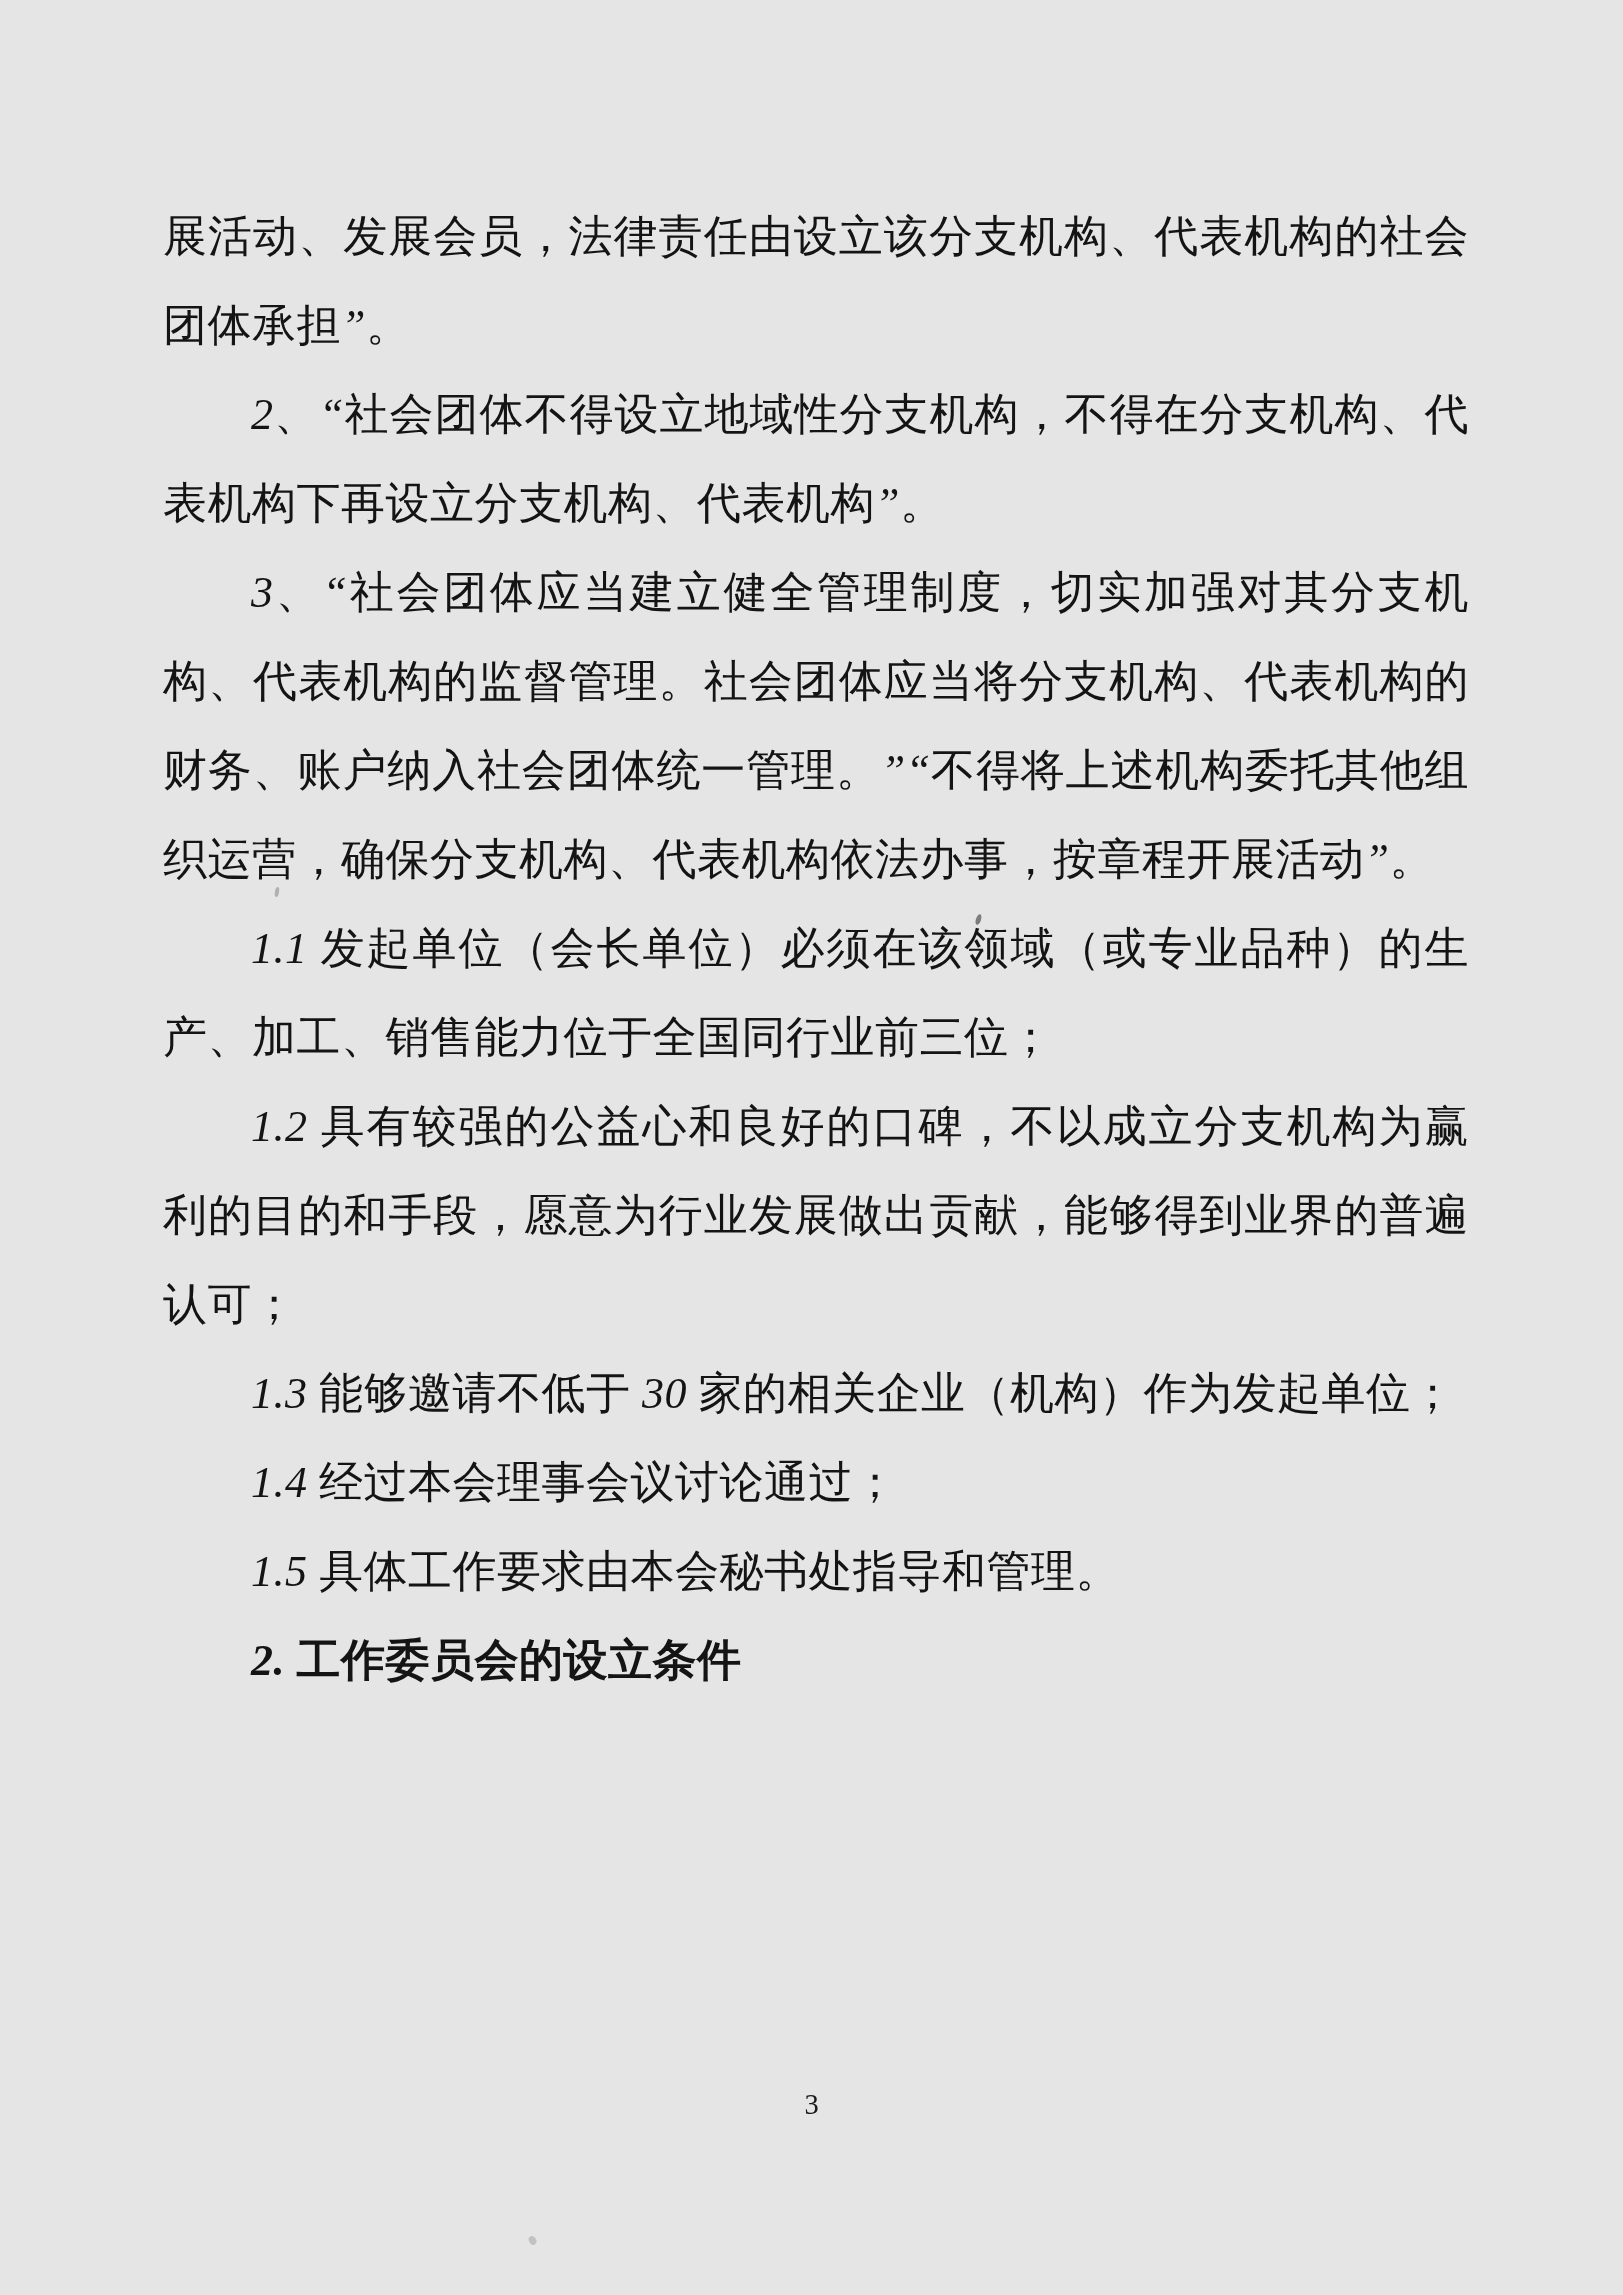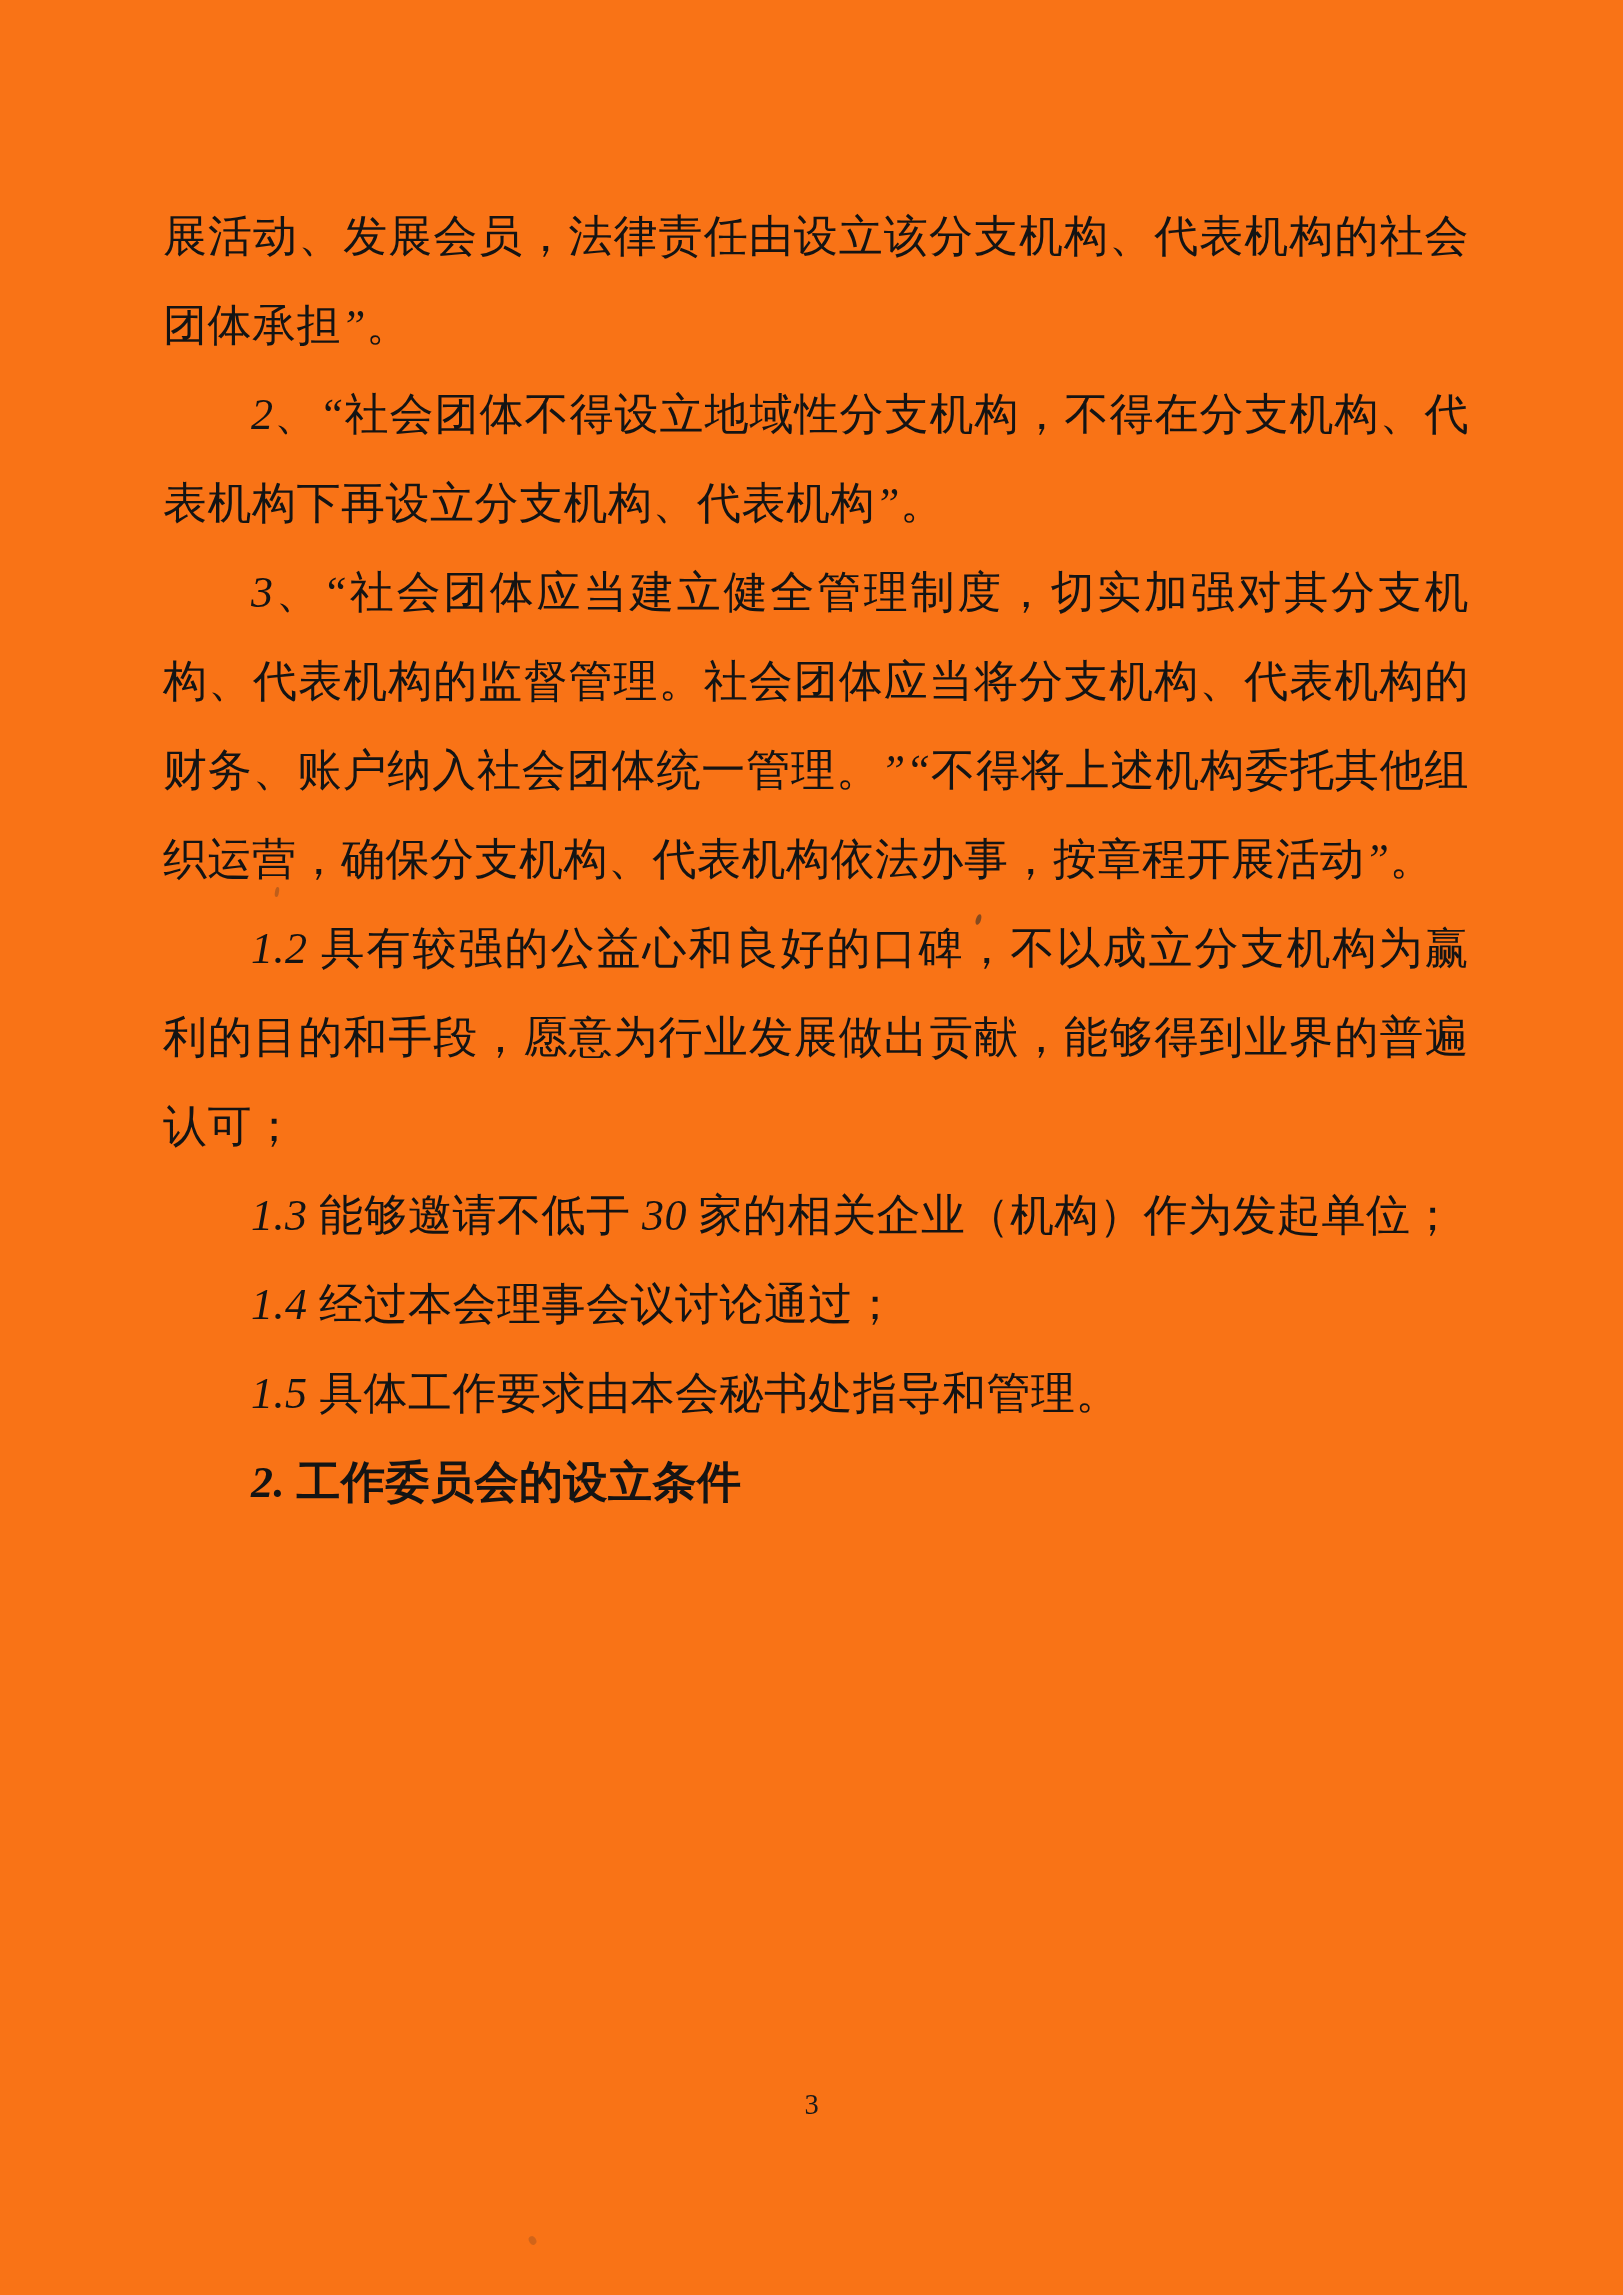--- a/index.html
+++ b/index.html
@@ -4,21 +4,21 @@
 <style>
   html, body {
     margin: 0;
     padding: 0;
     background: #ffffff;
   }
   .page {
     position: relative;
     width: 1623px;
     height: 2295px;
-    background: #f97316;
+    background: #e5e5e5;
     overflow: hidden;
     color: #141414;
     font-family: "Liberation Serif", "DejaVu Serif", serif;
   }
   .content {
     position: absolute;
     left: 163px;
     top: 192px;
     width: 1306px;
     font-size: 44px;
@@ -65,20 +65,21 @@
 </head>
 <body>
 
 <div class="page">
 
   <div class="content">
 
   <p class="para no-indent">展活动、发展会员，法律责任由设立该分支机构、代表机构的社会团体承担”。</p>
       <p class="para">2、“社会团体不得设立地域性分支机构，不得在分支机构、代表机构下再设立分支机构、代表机构”。</p>
       <p class="para">3、“社会团体应当建立健全管理制度，切实加强对其分支机构、代表机构的监督管理。社会团体应当将分支机构、代表机构的财务、账户纳入社会团体统一管理。”“不得将上述机构委托其他组织运营，确保分支机构、代表机构依法办事，按章程开展活动”。</p>
+      <p class="para">1.1 发起单位（会长单位）必须在该领域（或专业品种）的生产、加工、销售能力位于全国同行业前三位；</p>
       <p class="para">1.2 具有较强的公益心和良好的口碑，不以成立分支机构为赢利的目的和手段，愿意为行业发展做出贡献，能够得到业界的普遍认可；</p>
       <p class="para">1.3 能够邀请不低于 30 家的相关企业（机构）作为发起单位；</p>
       <p class="para">1.4 经过本会理事会议讨论通过；</p>
       <p class="para">1.5 具体工作要求由本会秘书处指导和管理。</p>
       <p class="para bold">2. 工作委员会的设立条件</p>
     </div>
 
   <div class="page-number">3</div>
 
   <span class="speck s1"></span>

